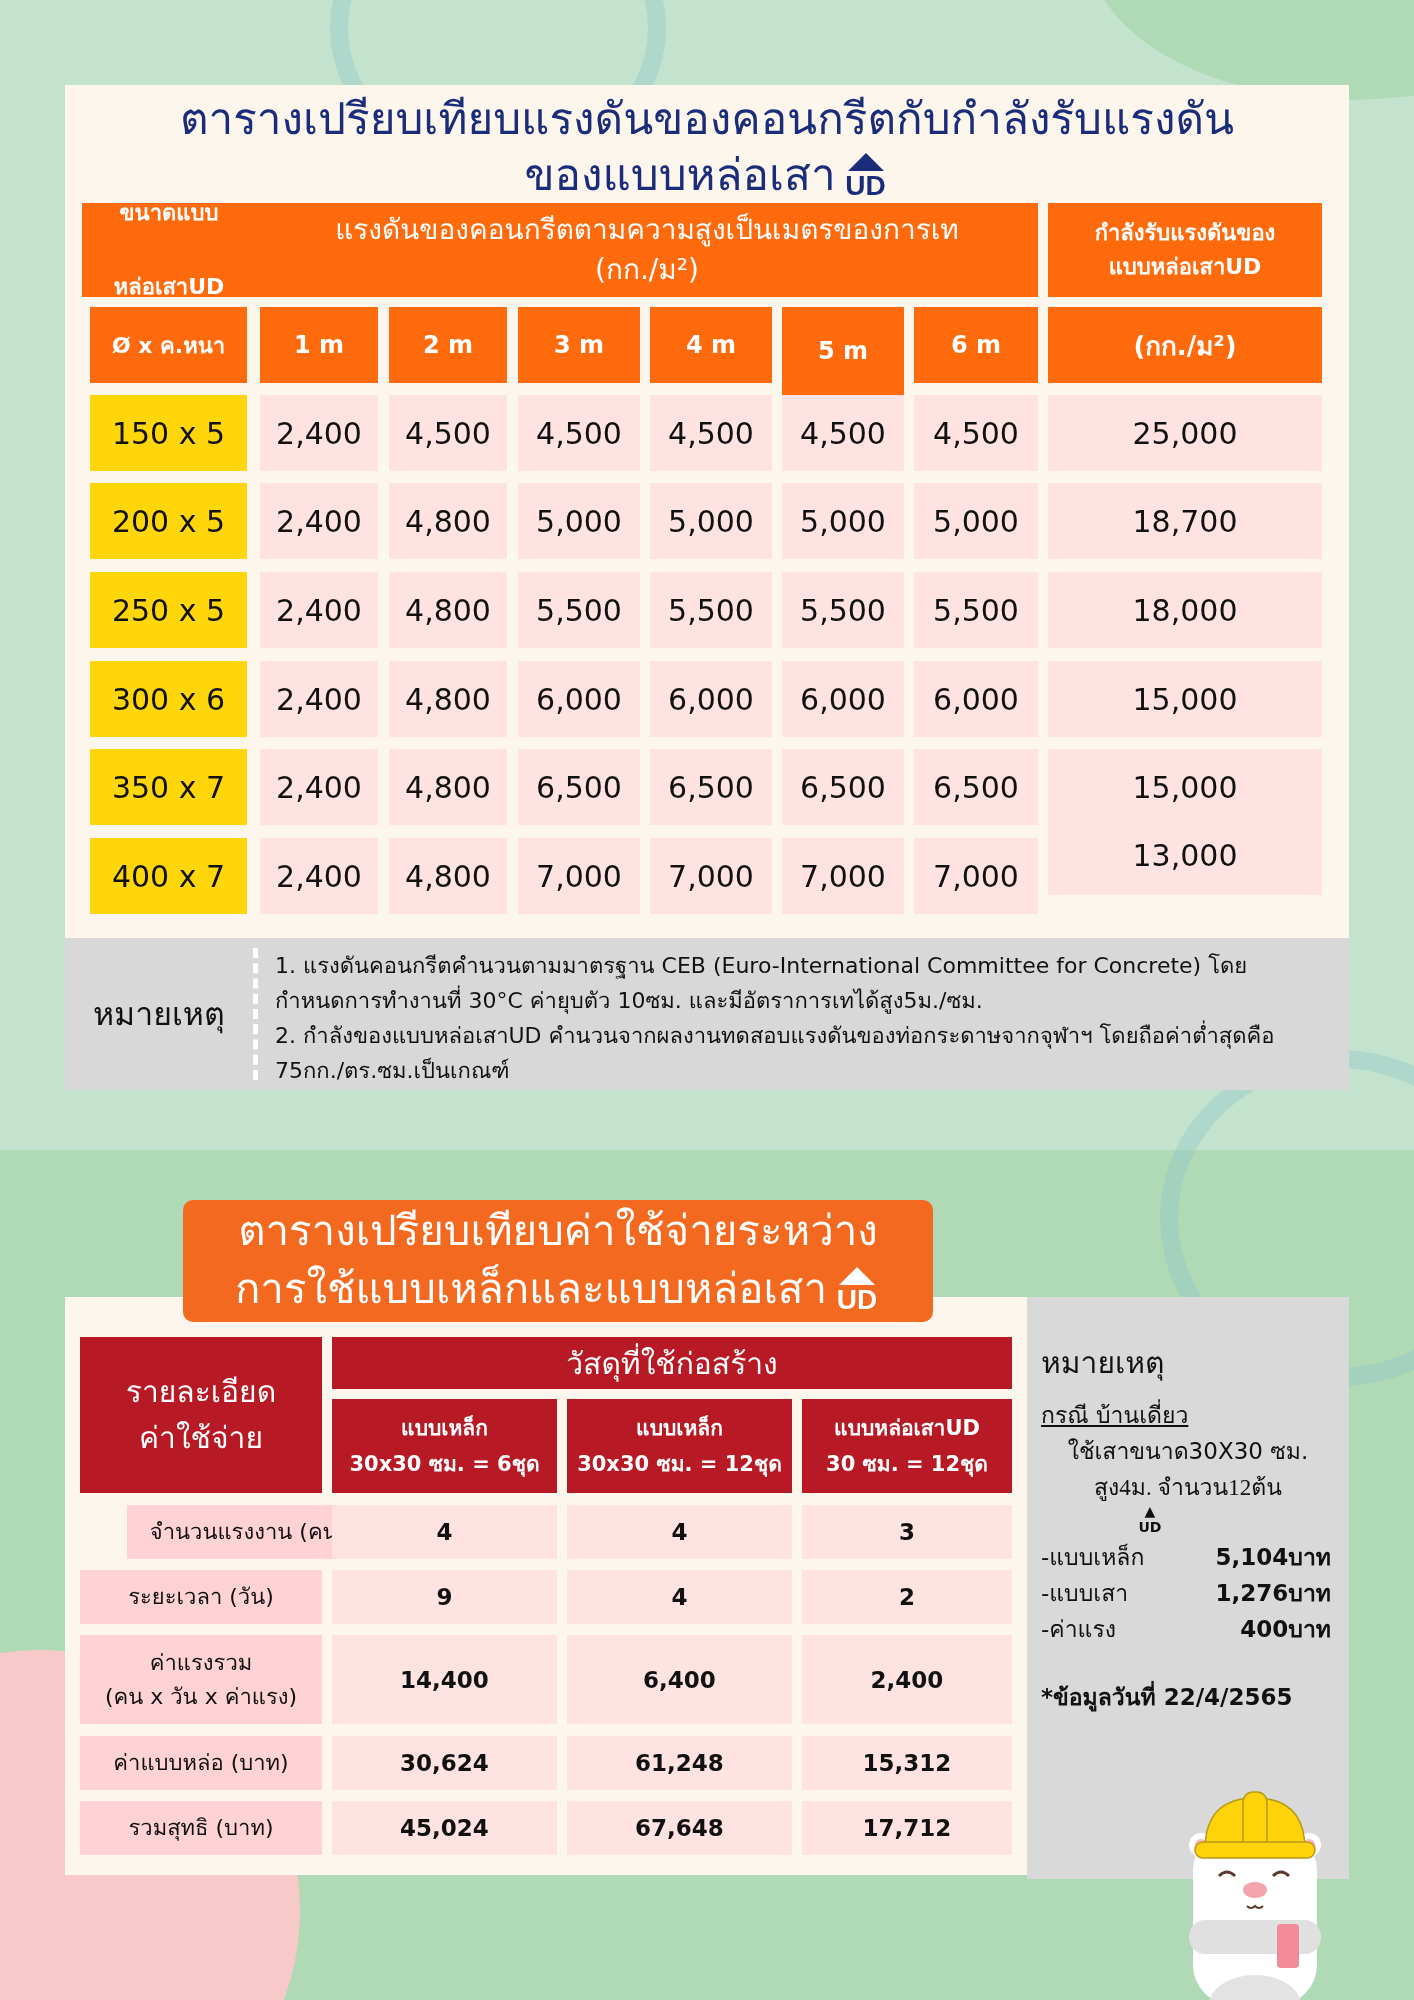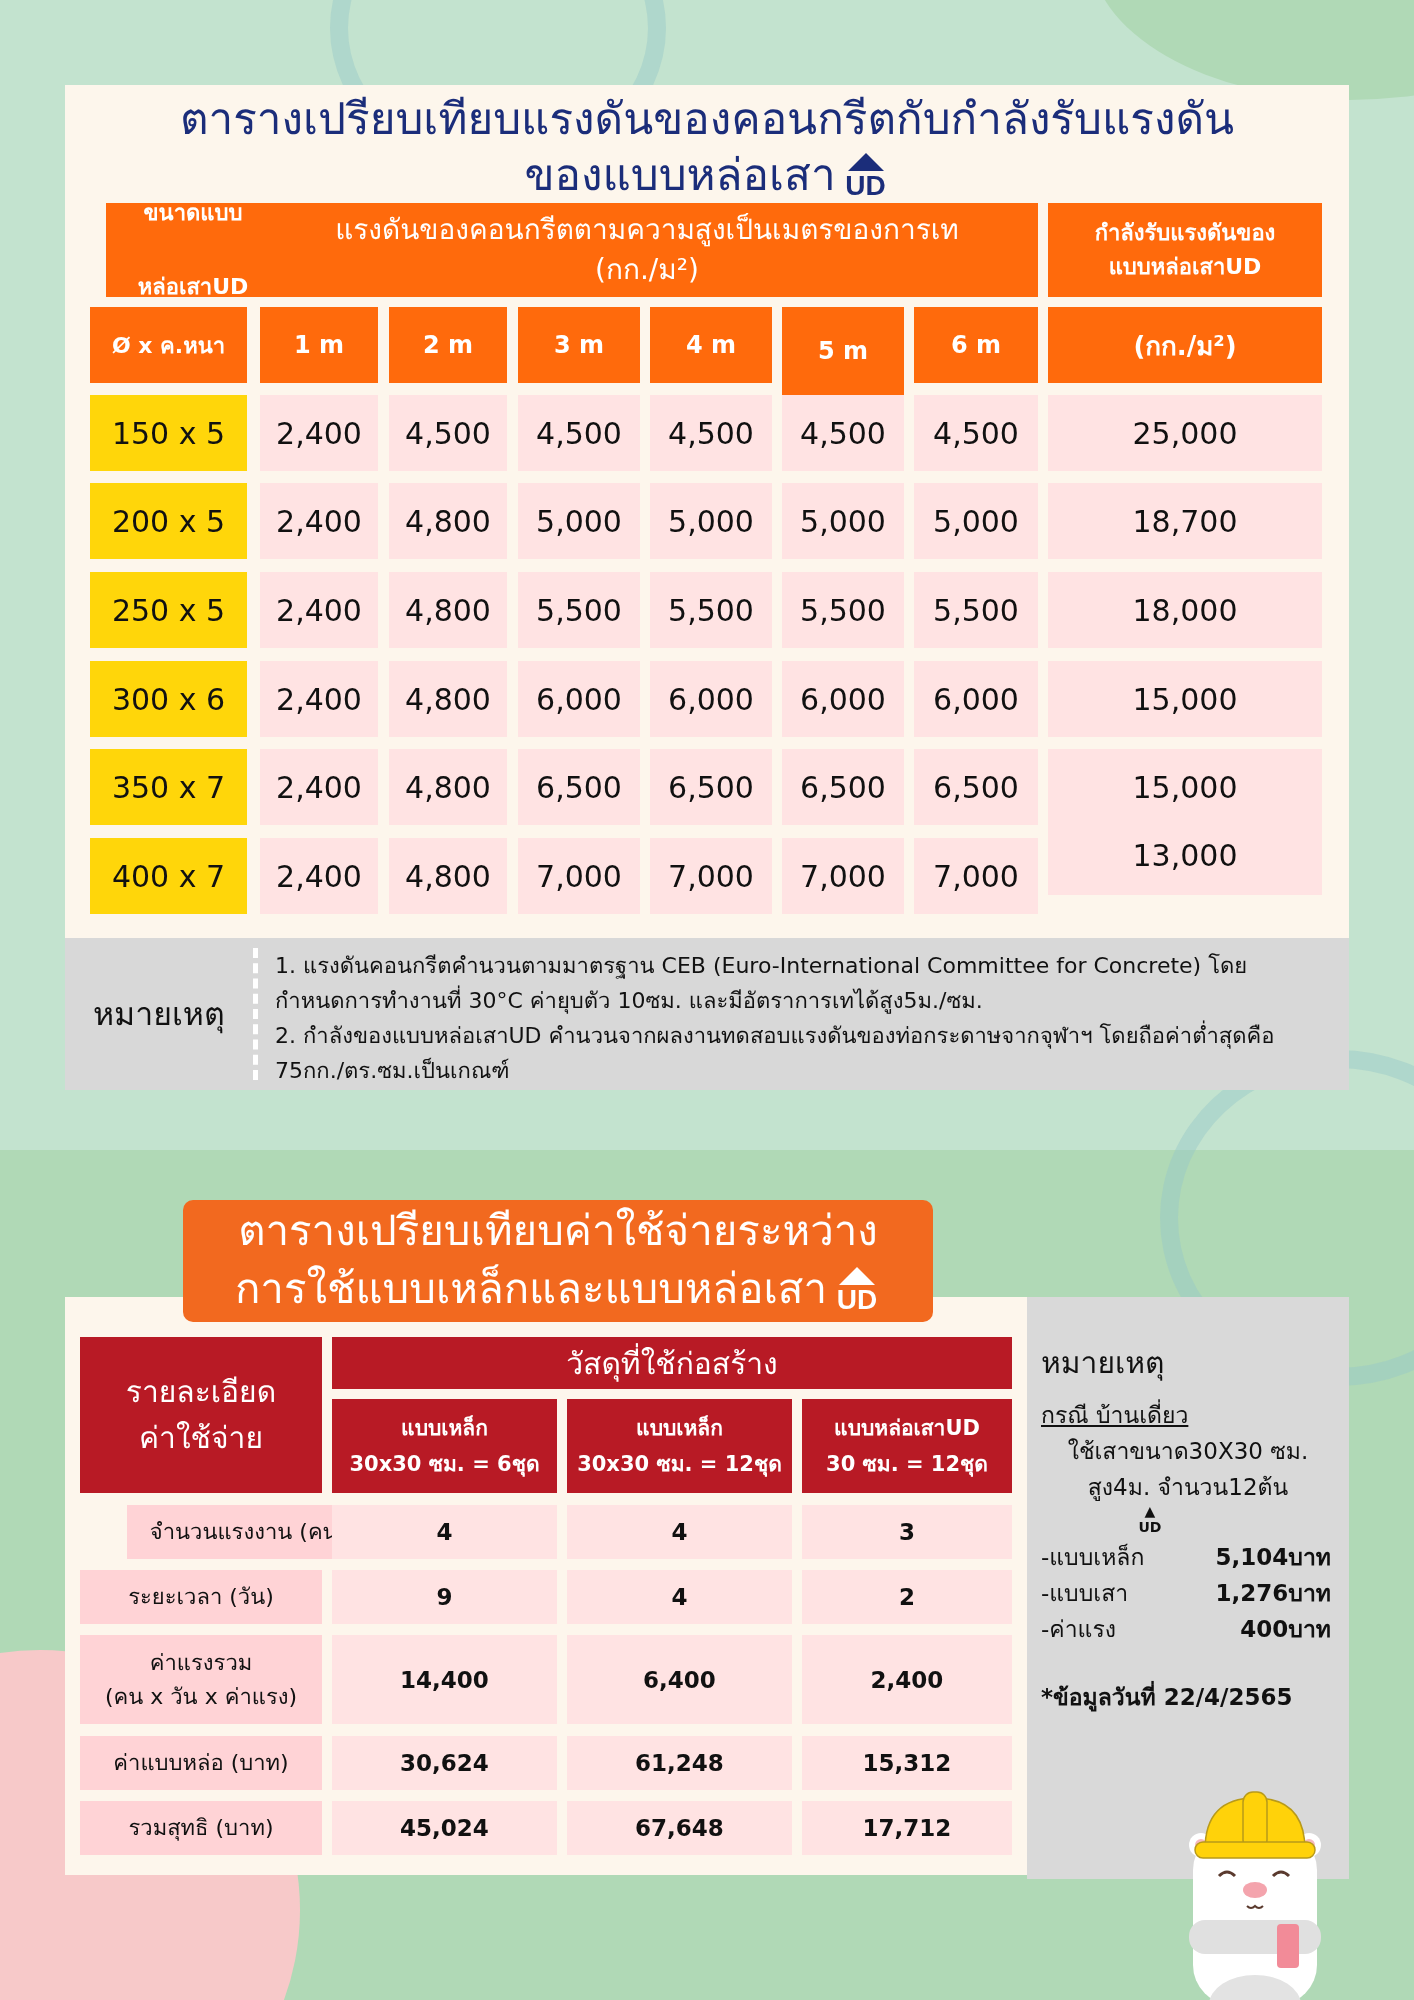--- a/index.html
+++ b/index.html
@@ -37,21 +37,21 @@
 <div class="ring" style="left:1160px;top:1050px;width:320px;height:300px;"></div>
 <div class="bg-blob" style="left:-220px;top:1650px;width:520px;height:520px;background:#f7c9c9;"></div>
 <div class="bg-blob" style="left:1090px;top:-200px;width:520px;height:300px;background:#b0d9b6;"></div>
 
 <div class="panel1">
   <div class="title1">
     <div>ตารางเปรียบเทียบแรงดันของคอนกรีตกับกำลังรับแรงดัน</div>
     <div><span>ของแบบหล่อเสา</span><span class="ud-badge" style="color:#1b2d7a;"><span class="roof"></span><span class="txt">UD</span></span></div>
   </div>
 
-  <div class="cell oh" style="left:41px;top:118px;width:174px;height:94px;font-size:22px;line-height:34px;flex-direction:column;gap:40px;">
+  <div class="cell oh" style="left:17px;top:118px;width:174px;height:94px;font-size:22px;line-height:34px;flex-direction:column;gap:40px;">
     <div>ขนาดแบบ</div>
       <div>หล่อเสาUD</div>
   </div>
   <div class="cell ohl" style="left:191px;top:118px;width:782px;height:94px;font-size:28px;line-height:40px;flex-direction:column;">
     <div>แรงดันของคอนกรีตตามความสูงเป็นเมตรของการเท</div>
       <div>(กก./ม²)</div>
   </div>
   <div class="cell oh" style="left:983px;top:118px;width:274px;height:94px;font-size:22px;line-height:34px;flex-direction:column;">
     <div>กำลังรับแรงดันของ</div>
       <div>แบบหล่อเสาUD</div>
@@ -194,21 +194,21 @@
 
 <div class="title2">
   <div>ตารางเปรียบเทียบค่าใช้จ่ายระหว่าง</div>
   <div><span>การใช้แบบเหล็กและแบบหล่อเสา</span><span class="ud-badge" style="color:#fff;"><span class="roof"></span><span class="txt">UD</span></span></div>
 </div>
 
 <div class="note2">
   <div style="position:absolute;left:14px;top:42px;font-size:30px;">หมายเหตุ</div>
   <div style="position:absolute;left:14px;top:100px;font-size:23px;text-decoration:underline;">กรณี บ้านเดี่ยว</div>
   <div style="position:absolute;left:0;top:136px;width:322px;text-align:center;font-size:23px;">ใช้เสาขนาด30X30 ซม.</div>
-  <div style="position:absolute;left:0;top:172px;width:322px;text-align:center;font-size:23px;">สูง4ม. จำนวน12ต้น</div>
+  <div style="position:absolute;left:0;top:172px;width:322px;text-align:center;font-size:23px;font-family:Liberation Serif, serif;">สูง4ม. จำนวน12ต้น</div>
   <div style="position:absolute;left:108px;top:206px;font-size:14px;font-weight:bold;text-align:center;width:30px;">▲<br><span>UD</span></div>
   <div style="position:absolute;left:14px;top:242px;width:290px;">
     <div style="display:flex;justify-content:space-between;height:36px;">
         <span>-แบบเหล็ก</span>
         <b>5,104บาท</b>
       </div>
     <div style="display:flex;justify-content:space-between;height:36px;">
         <span>-แบบเสา</span>
         <b>1,276บาท</b>
       </div>

